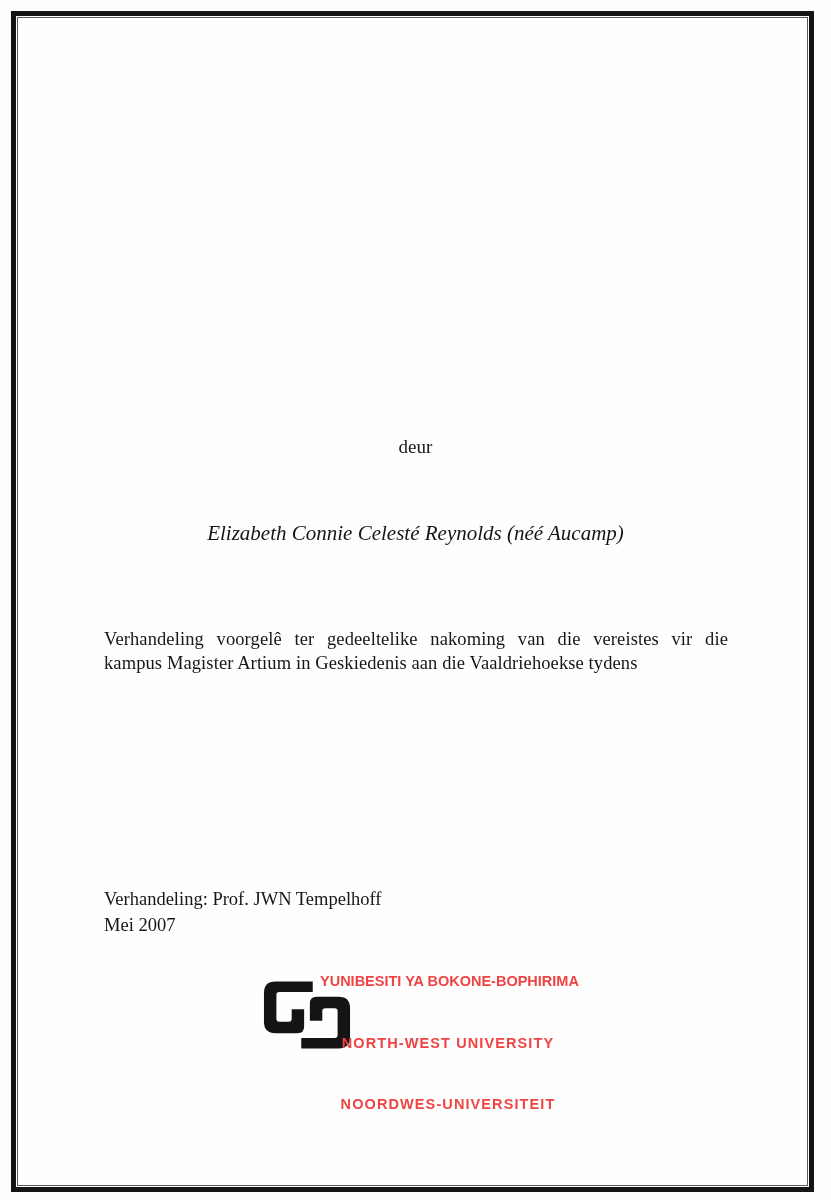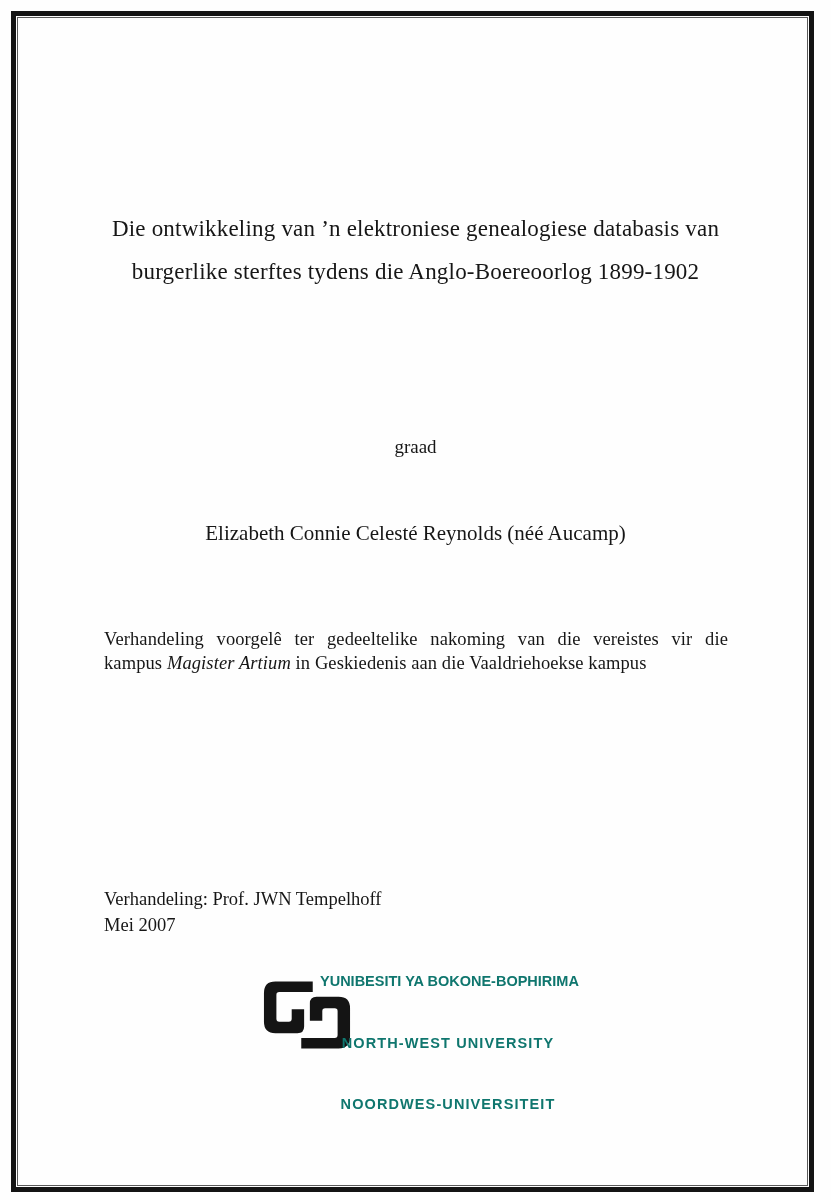--- a/index.html
+++ b/index.html
@@ -48,20 +48,21 @@
     text-align: center;
     font-size: 19px;
   }
   .author-line {
     position: absolute;
     left: 0;
     right: 0;
     top: 521px;
     text-align: center;
     font-size: 21px;
+    font-style: italic;
   }
   .statement {
     position: absolute;
     left: 104px;
     width: 624px;
     top: 628px;
     font-size: 18.5px;
     line-height: 23.5px;
     letter-spacing: 0.1px;
   }
@@ -93,50 +94,46 @@
   .logo-text {
     position: absolute;
     left: 64px;
     top: 4px;
     width: 256px;
     text-align: center;
     font-family: "Liberation Sans", sans-serif;
     font-weight: bold;
     font-size: 14.5px;
     line-height: 17.5px;
-    color: #0f766e;
+    color: #ef4444;
     white-space: nowrap;
   }
   .logo-text .spaced {
     letter-spacing: 1.1px;
     margin-top: 44px;
   }
-  .italic { font-style: italic; }
+  .italic { }
 </style>
 </head>
 <body>
 
 <div class="page">
 
   <div class="frame-outer">
     <div class="frame-inner"></div>
   </div>
 
-  <div class="title-block">
-    <div>Die ontwikkeling van ’n elektroniese genealogiese databasis van</div>
-    <div>burgerlike sterftes tydens die Anglo-Boereoorlog 1899-1902</div>
-  </div>
 
-  <div class="byline-label">graad</div>
+  <div class="byline-label">deur</div>
 
   <div class="author-line">Elizabeth Connie Celesté Reynolds (néé Aucamp)</div>
 
   <div class="statement">
     <div class="justified">Verhandeling voorgelê ter gedeeltelike nakoming van die vereistes vir die</div>
-    <div><span>kampus </span><span class="italic">Magister Artium</span><span> in Geskiedenis aan die Vaaldriehoekse kampus</span></div>
+    <div><span>kampus </span><span class="italic">Magister Artium</span><span> in Geskiedenis aan die Vaaldriehoekse tydens</span></div>
   </div>
 
   <div class="supervisor-block">
     <div>Verhandeling: Prof. JWN Tempelhoff</div>
     <div>Mei 2007</div>
   </div>
 
   <div class="logo">
     <svg class="logo-mark" viewBox="0 0 104 92" xmlns="http://www.w3.org/2000/svg">
       <path id="nwu-link" fill="#141414" d="M58 11 H19 Q7 11 7 23 V53 Q7 65 19 65 H42 Q49 65 49 58 V40 H36 V50 Q36 53 33 53 H23 Q20 53 20 50 V25 Q20 22 23 22 H58 Z"></path>

